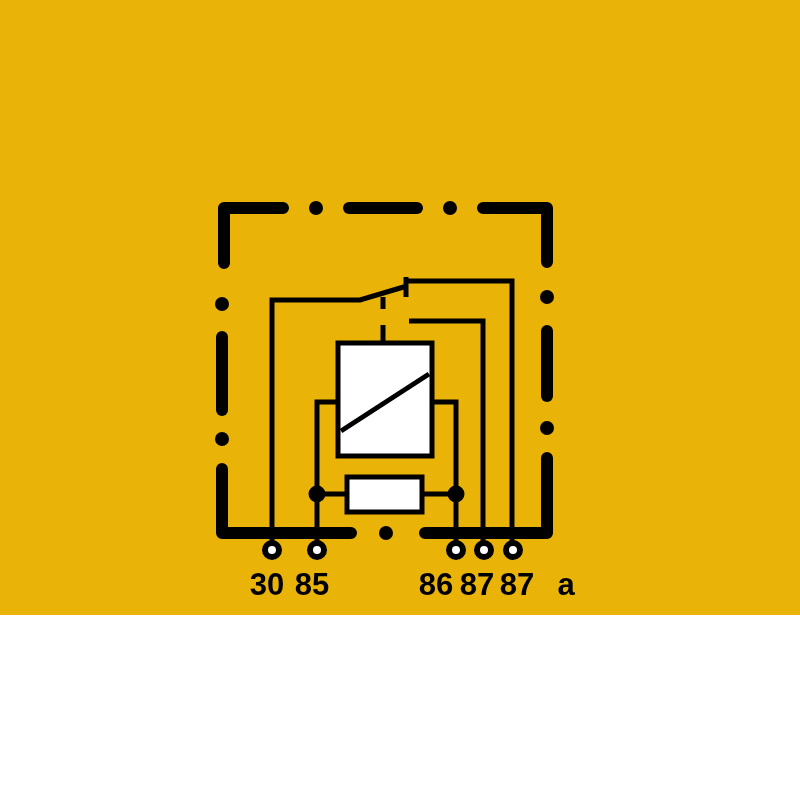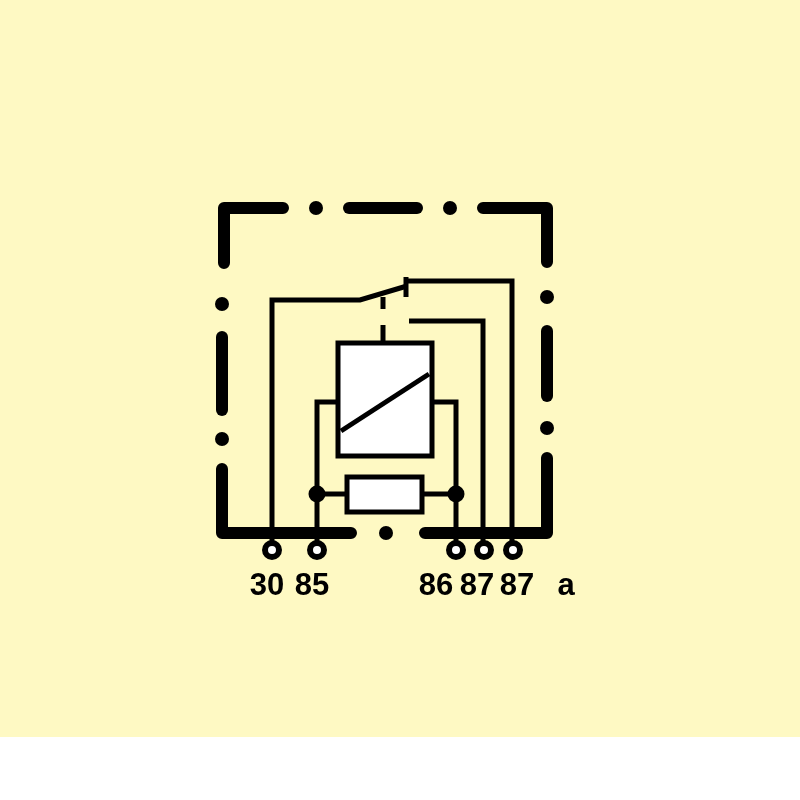--- a/index.html
+++ b/index.html
@@ -4,22 +4,22 @@
 <title>Relay wiring diagram</title>
 <style>
   html, body {
     margin: 0;
     padding: 0;
     background: #ffffff;
   }
   .stage {
     position: relative;
     width: 800px;
-    height: 737px;
-    background: #fef9c3;
+    height: 615px;
+    background: #eab308;
     overflow: hidden;
     font-family: "Liberation Sans", sans-serif;
   }
   .stage svg {
     position: absolute;
     left: 0;
     top: 0;
     display: block;
   }
   .terminal-label-text {

